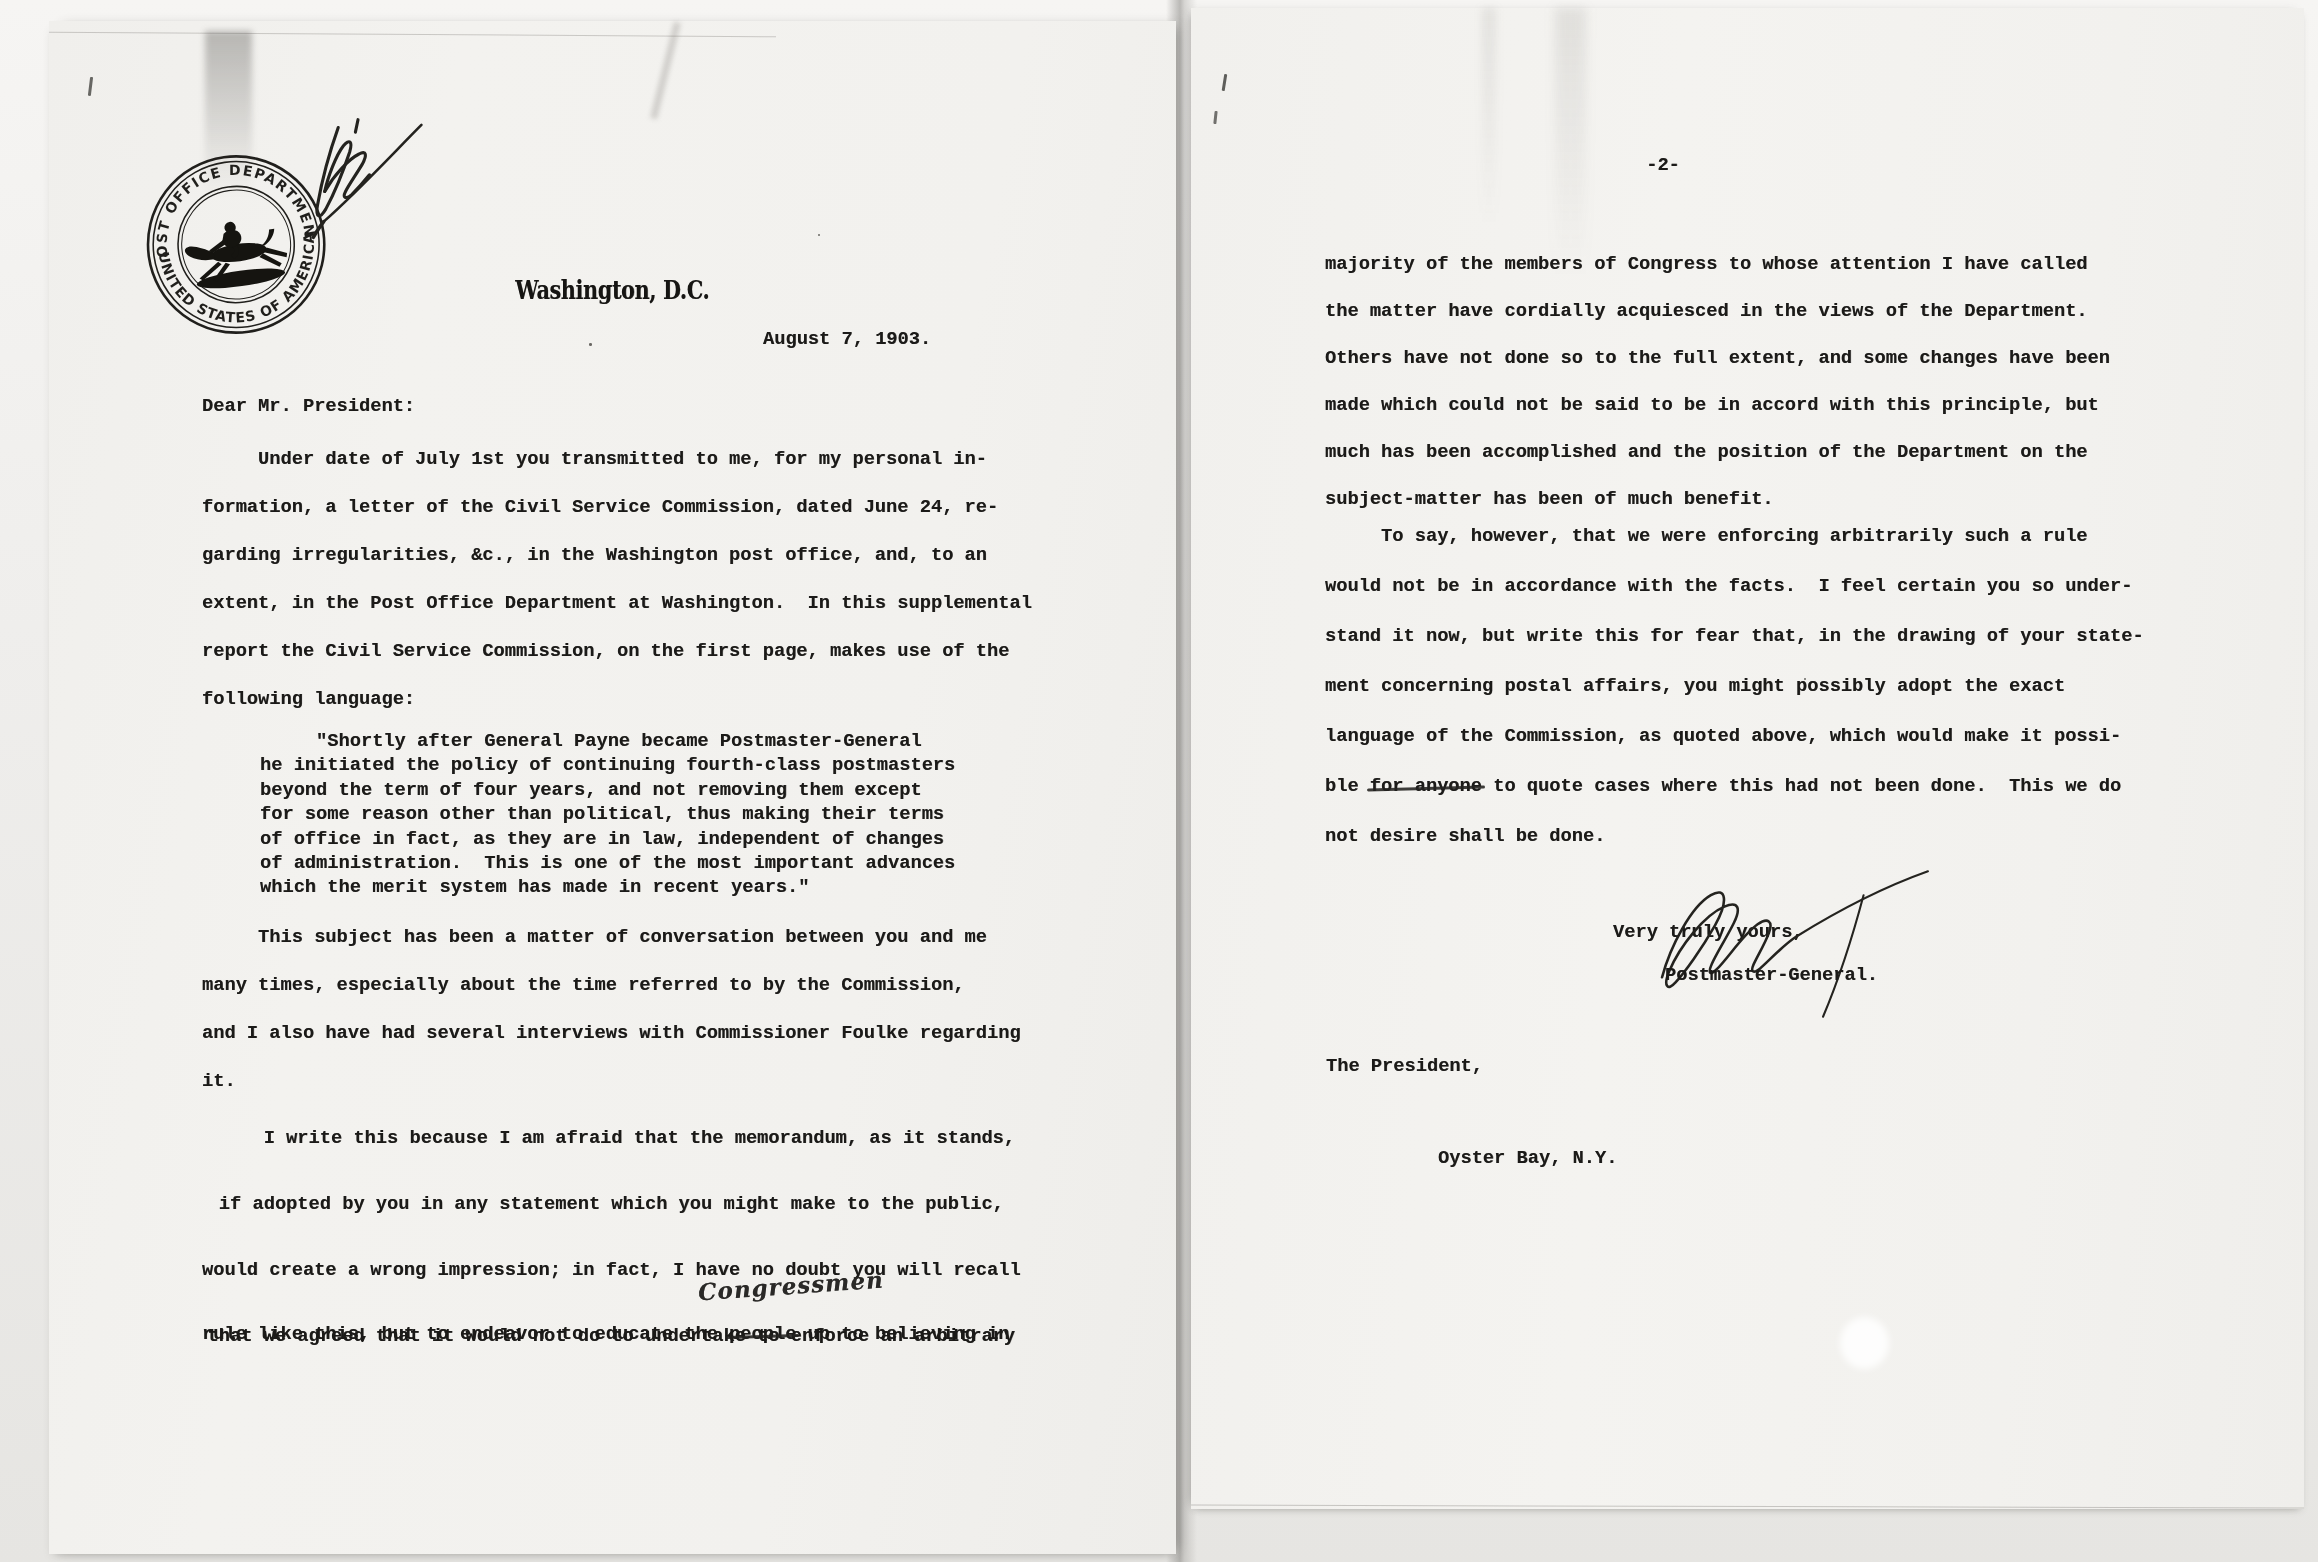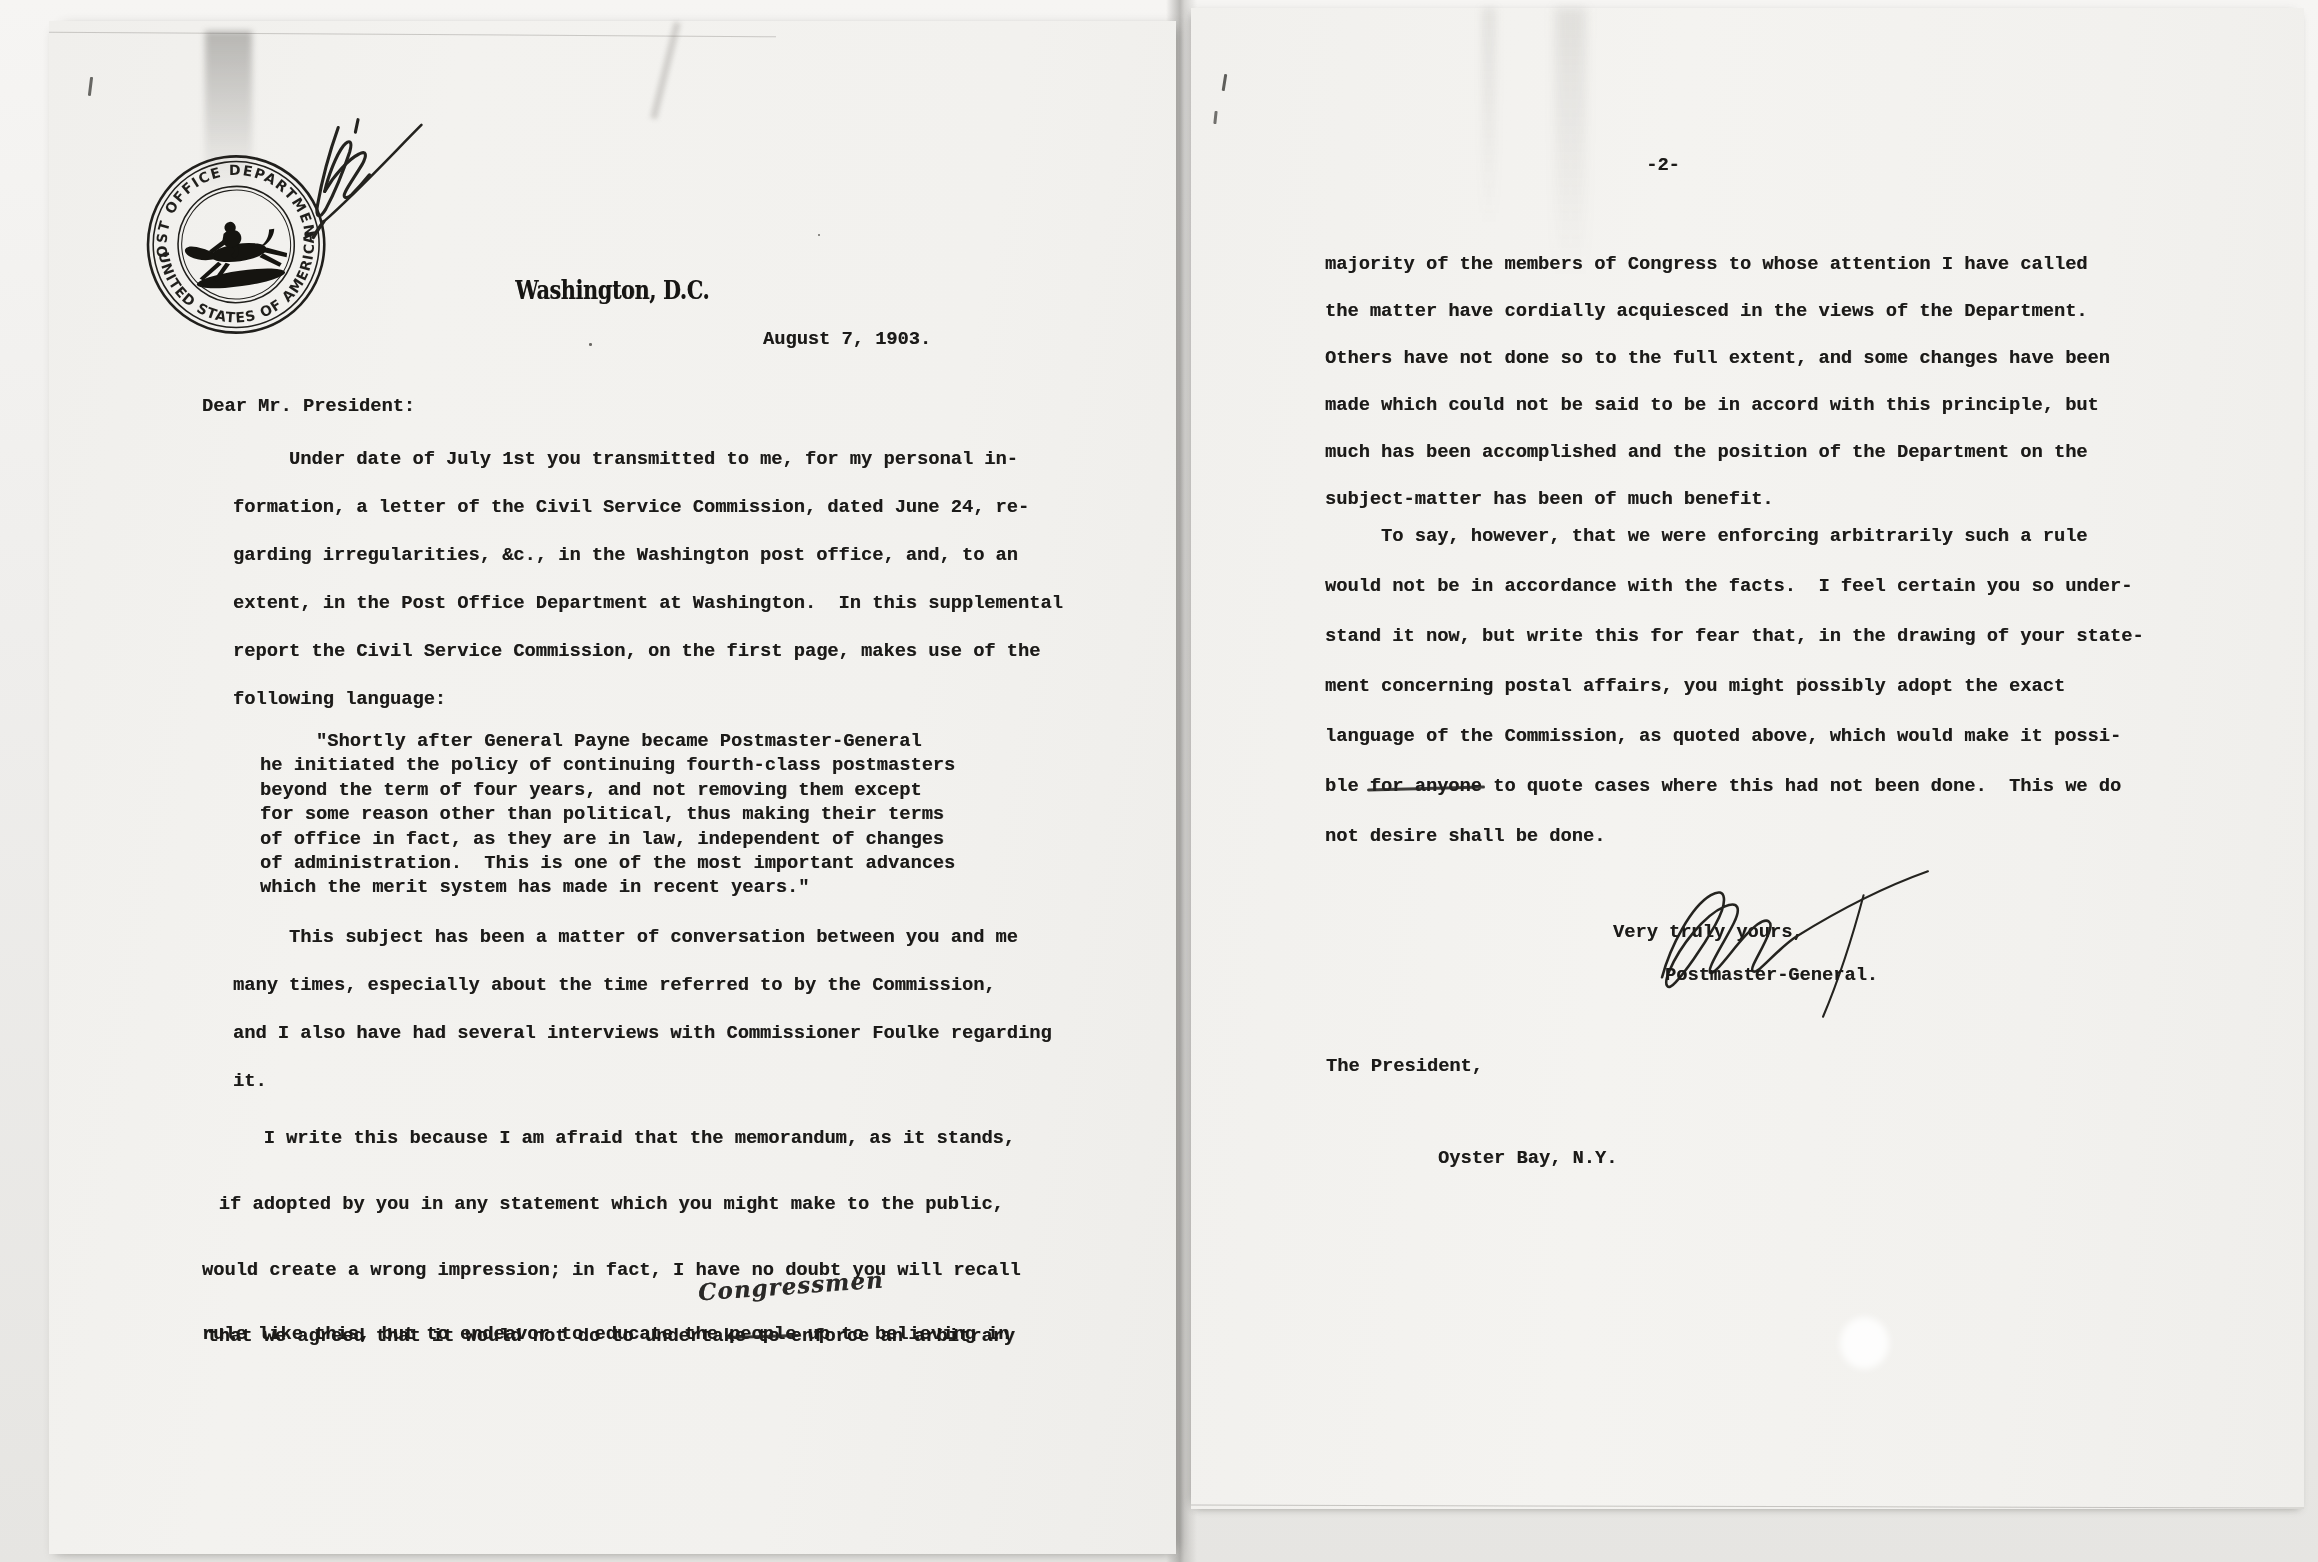--- a/index.html
+++ b/index.html
@@ -23,21 +23,21 @@
     position:absolute;left:1166px;top:0;width:31px;height:1562px;
     background:linear-gradient(90deg,rgba(90,88,84,0) 0%,rgba(90,88,84,.38) 45%,rgba(120,118,114,.25) 60%,rgba(90,88,84,0) 100%);
   }
   .crease-h{position:absolute;background:rgba(60,58,54,.45);height:1px;}
   .streak{position:absolute;pointer-events:none;}
   .mono{
     position:absolute;white-space:pre;color:#1b1a18;font-weight:700;
     font-size:18.7px;line-height:21px;
     text-shadow:0.3px 0.4px 0.5px rgba(25,24,22,.55);
   }
-  .para{line-height:48px;margin-left:31px;}
+  .para{line-height:48px;}
   .para-94{line-height:66px;text-align:center;}
   .para-90{line-height:47px;}
   .para-96{line-height:50px;}
   .quote{line-height:24.4px;}
   .bl-wrap{position:absolute;left:0;width:100%;text-align:center;}
   .bl{
     display:inline-block;transform:scaleX(.8);transform-origin:center;
     font-family:"DejaVu Serif",serif;font-weight:700;color:#161513;
     text-shadow:0.4px 0.4px 0.5px rgba(20,19,17,.5);
   }

